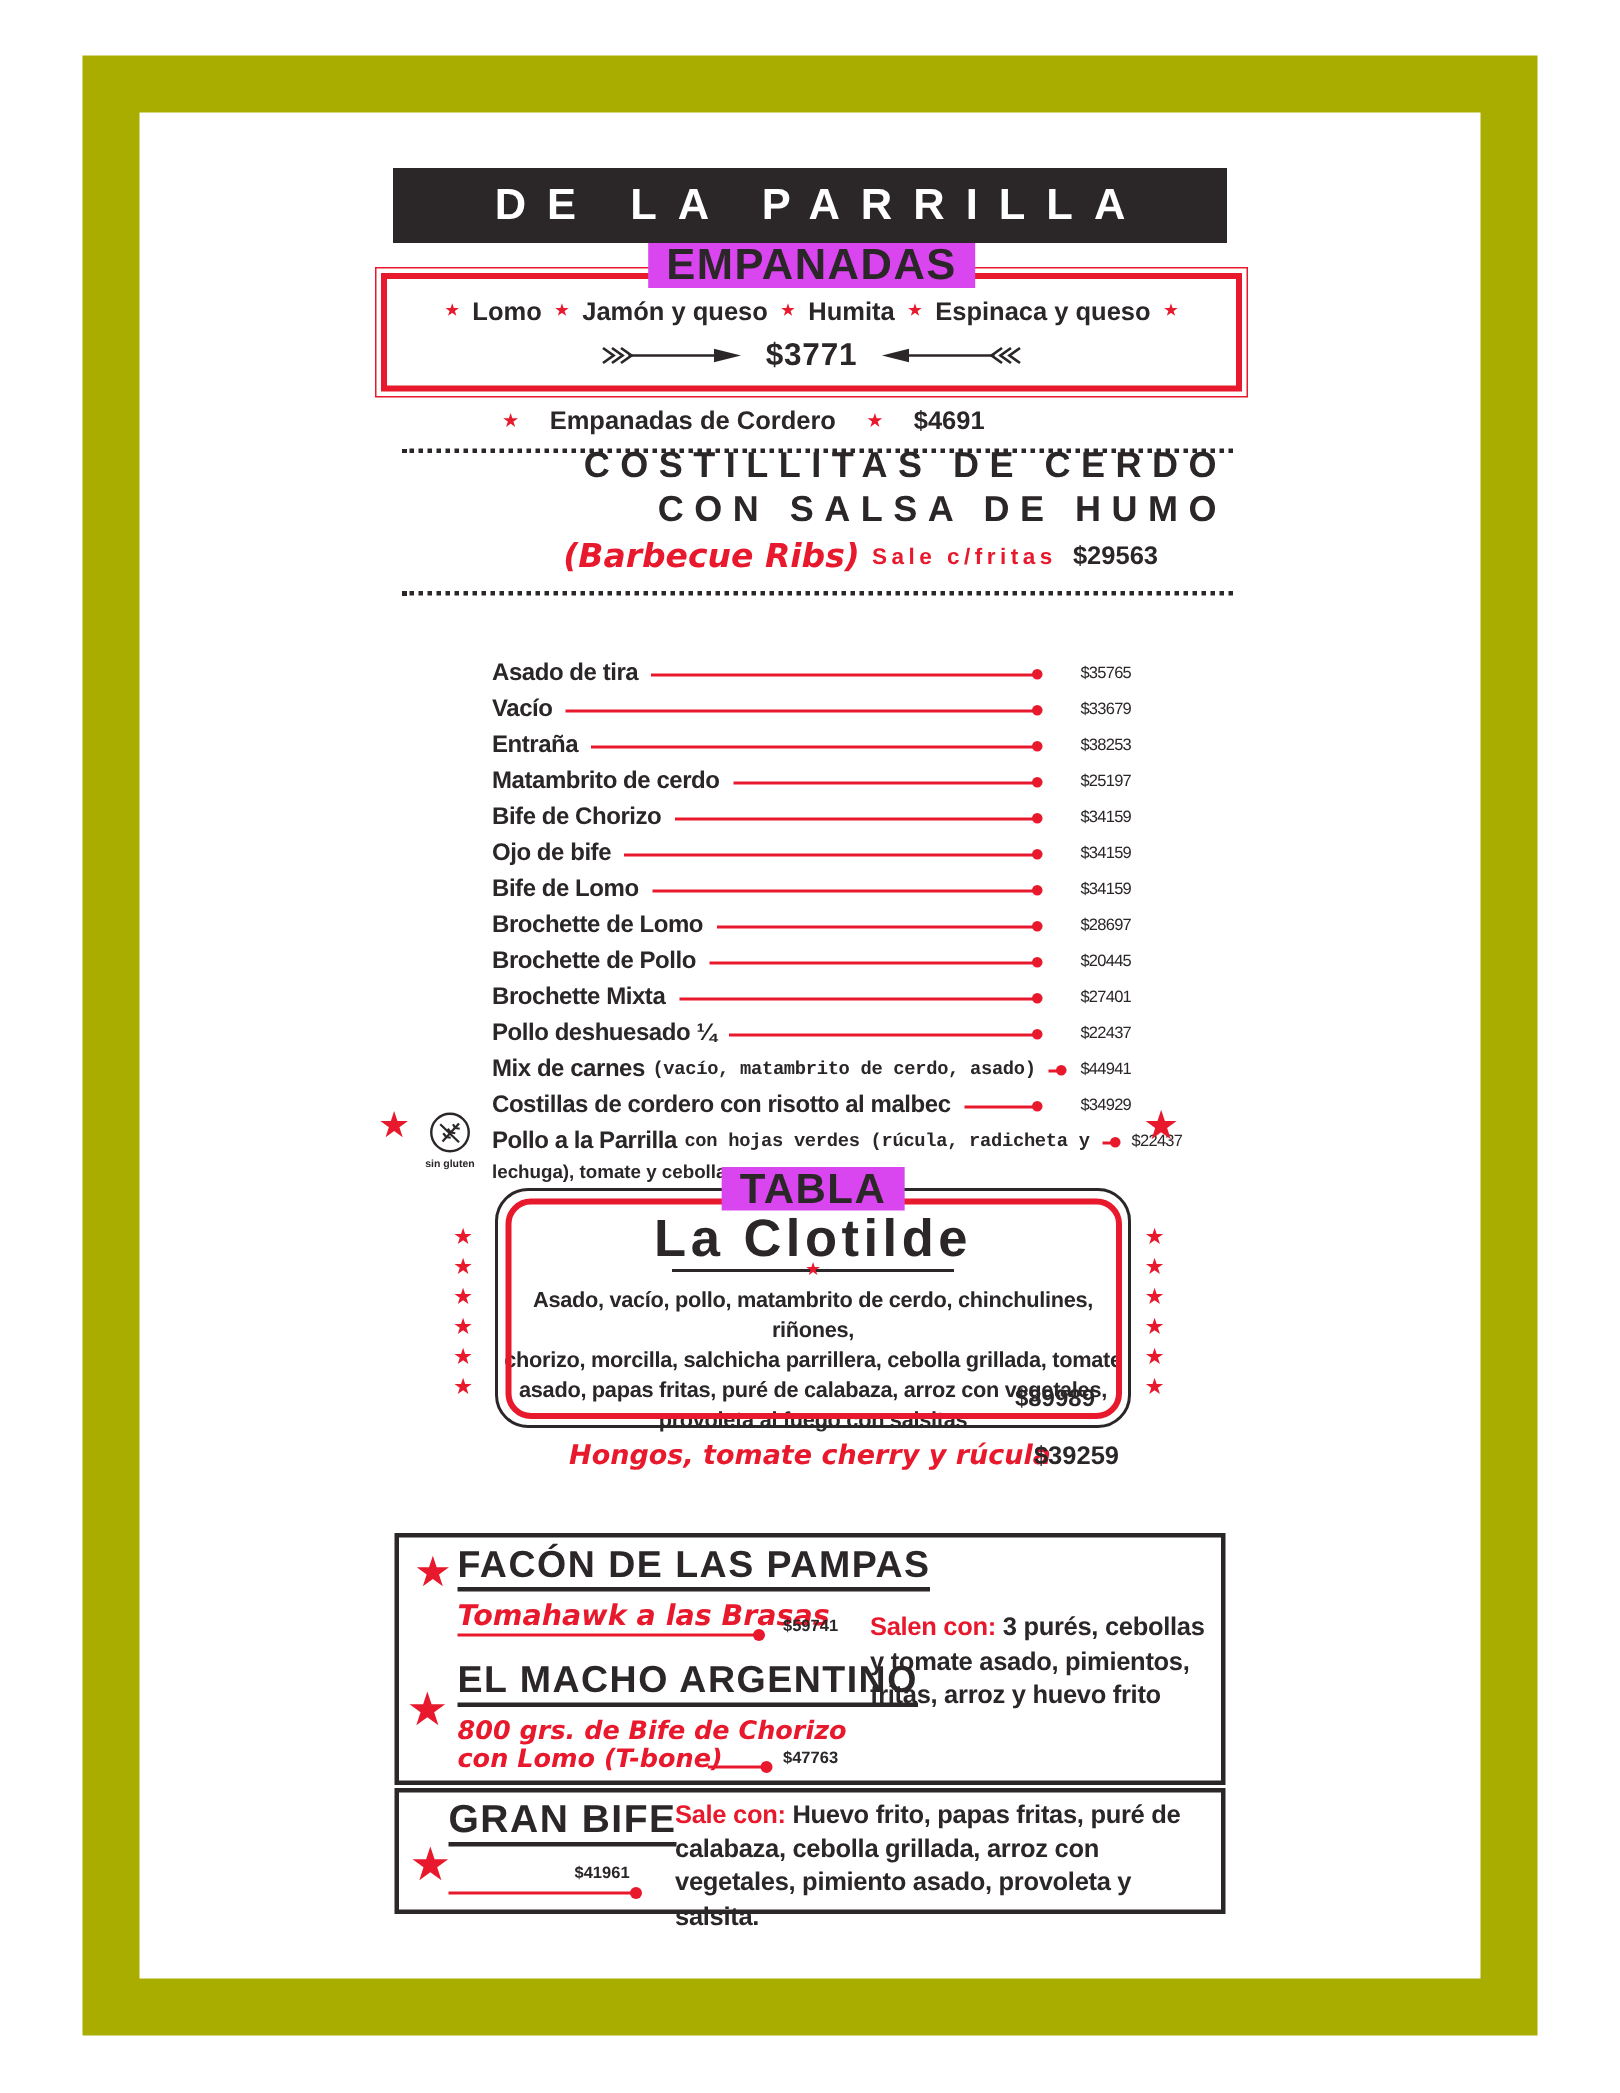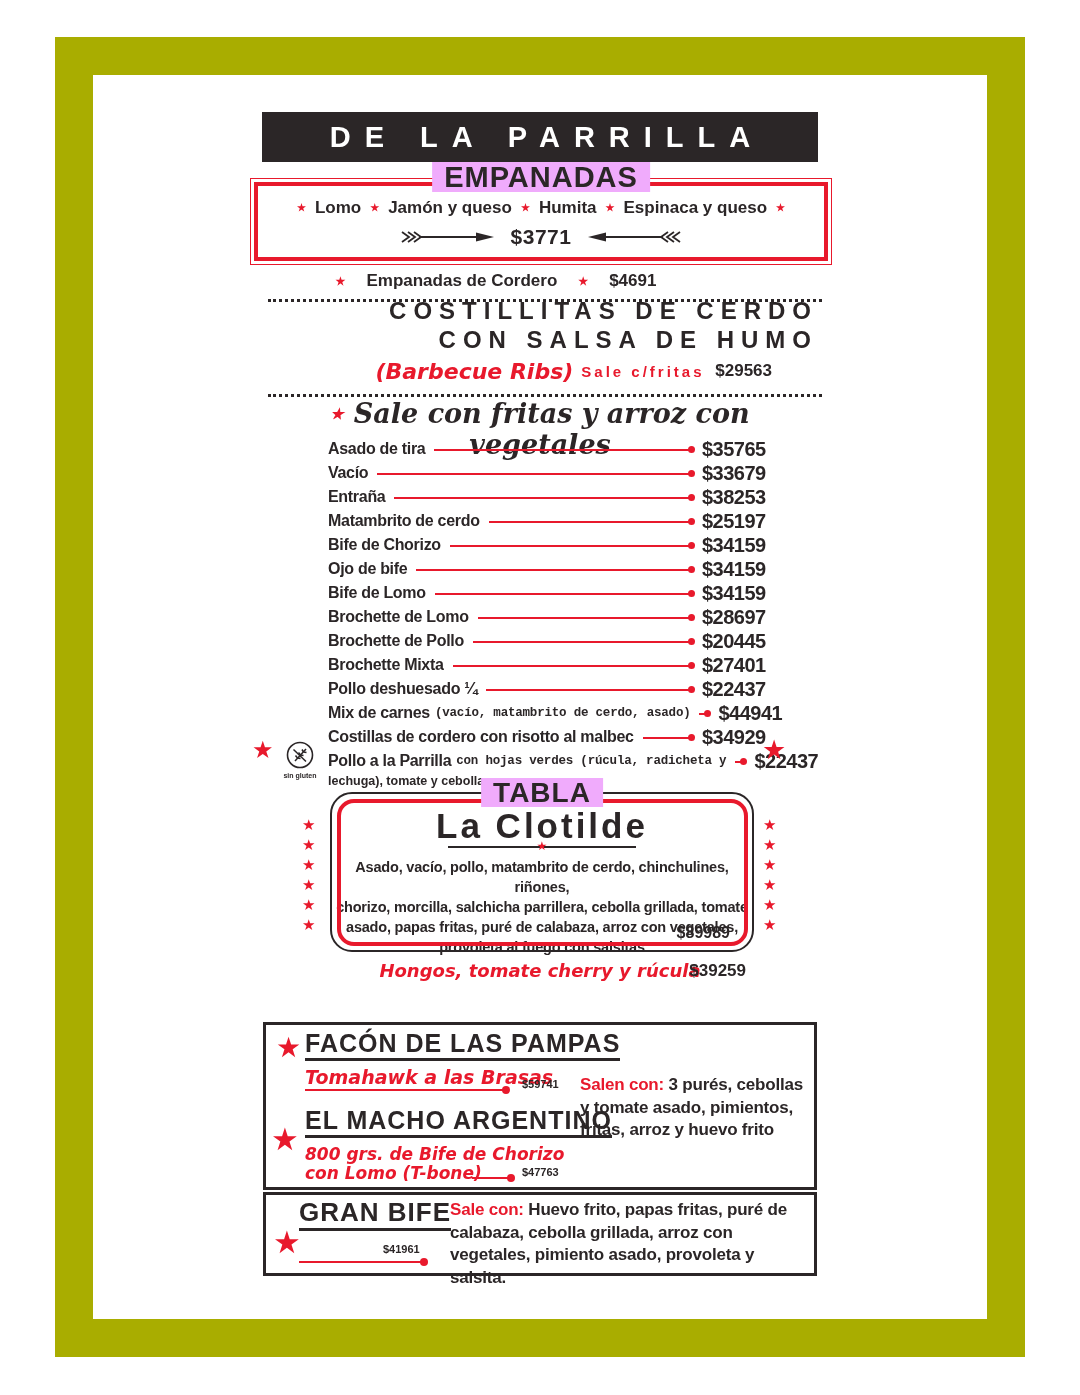--- a/index.html
+++ b/index.html
@@ -13,21 +13,21 @@
   .frame{position:absolute;left:55px;top:37px;width:970px;height:1320px;border:38px solid var(--green);}
 
   
   .header-bar{position:absolute;left:262px;top:112px;width:556px;height:50px;background:var(--ink);
     color:#fff;display:flex;align-items:center;justify-content:center;
     font-weight:bold;font-size:29px;letter-spacing:14px;padding-left:14px;}
 
   
   .empanadas{position:absolute;left:250px;top:178px;width:582px;height:87px;border:1px solid var(--red);}
   .empanadas-inner{position:absolute;inset:3px;border:4px solid var(--red);}
-  .box-kicker{position:absolute;top:-17px;left:50%;transform:translateX(-50%);background:#f0abfc;
+  .box-kicker{position:absolute;top:-17px;left:50%;transform:translateX(-50%);background:#d946ef;
     padding:0 12px;font-weight:bold;font-size:29px;letter-spacing:1px;white-space:nowrap;line-height:1.05;}
   .flavors{position:absolute;left:0;right:0;top:19px;display:flex;justify-content:center;align-items:center;
     gap:9px;font-weight:bold;font-size:17px;white-space:nowrap;}
   .star-sep{color:var(--red);font-size:10px;line-height:1;}
   .emp-price-row{position:absolute;left:0;right:0;top:46px;display:flex;justify-content:center;align-items:center;gap:16px;}
   .emp-price{font-weight:bold;font-size:21px;letter-spacing:0.5px;}
 
   
   .cordero{position:absolute;left:236px;top:271px;width:520px;display:flex;justify-content:center;
     align-items:center;gap:21px;font-weight:bold;font-size:17px;}
@@ -49,21 +49,21 @@
     font-family:"DejaVu Serif",serif;font-style:italic;font-weight:bold;font-size:27px;}
   .script-heading .star-small{font-size:15px;margin-right:10px;vertical-align:4px;}
 
   
   .items{position:absolute;left:328px;top:437px;width:426px;}
   .item-row{display:flex;align-items:center;height:24px;}
   .item-name{font-weight:bold;font-size:16px;letter-spacing:-0.3px;white-space:nowrap;}
   .item-detail{font-weight:bold;font-size:12.5px;letter-spacing:-0.2px;white-space:nowrap;margin-left:5px;font-family:Liberation Mono, monospace;}
   .lead{flex:1;min-width:10px;height:0;border-bottom:2.5px solid var(--red);margin:0 9px 0 9px;position:relative;top:1px;}
   .lead::after{content:'';position:absolute;right:-2px;top:-3px;width:7px;height:7px;border-radius:50%;background:var(--red);}
-  .item-price{width:52px;font-weight:bold;font-size:20px;letter-spacing:-0.5px;text-align:right;}
+  .item-price{width:52px;font-weight:normal;font-size:11px;letter-spacing:-0.5px;text-align:right;}
   .item-line2{font-weight:bold;font-size:12.5px;height:22px;line-height:16px;}
 
   .pollo-star-left{position:absolute;left:252px;top:736px;color:var(--red);font-size:24px;}
   .pollo-star-right{position:absolute;left:762px;top:734px;color:var(--red);font-size:27px;}
   .gluten{position:absolute;left:281px;top:740px;width:38px;text-align:center;}
   .gluten-label{font-size:7px;font-weight:bold;margin-top:-2px;}
 
   
   .tabla-stars{position:absolute;top:817px;display:flex;flex-direction:column;gap:5px;color:var(--red);font-size:15px;line-height:15px;}
   .tabla{position:absolute;left:330px;top:792px;width:424px;height:160px;border:2.5px solid var(--ink);border-radius:22px;}
@@ -159,23 +159,20 @@
     <div class="cost-t">CON SALSA DE HUMO</div>
     <div class="cost-sub">
       <span class="hand cost-script">(Barbecue Ribs)</span>
       <span class="cost-note">Sale c/fritas</span>
       <span class="cost-price">$29563</span>
     </div>
   </div>
 
   <div class="dotted" style="top:394px;"></div>
 
-  <div class="script-heading">
-    <span class="star-small">★</span><span>Sale con fritas y arroz con vegetales</span>
-  </div>
 
   <div class="items">
     <div class="item-row">
         <span class="item-name">Asado de tira</span>
         <div class="lead"></div>
         <span class="item-price">$35765</span>
       </div>
     <div class="item-row">
         <span class="item-name">Vacío</span>
         <div class="lead"></div>

